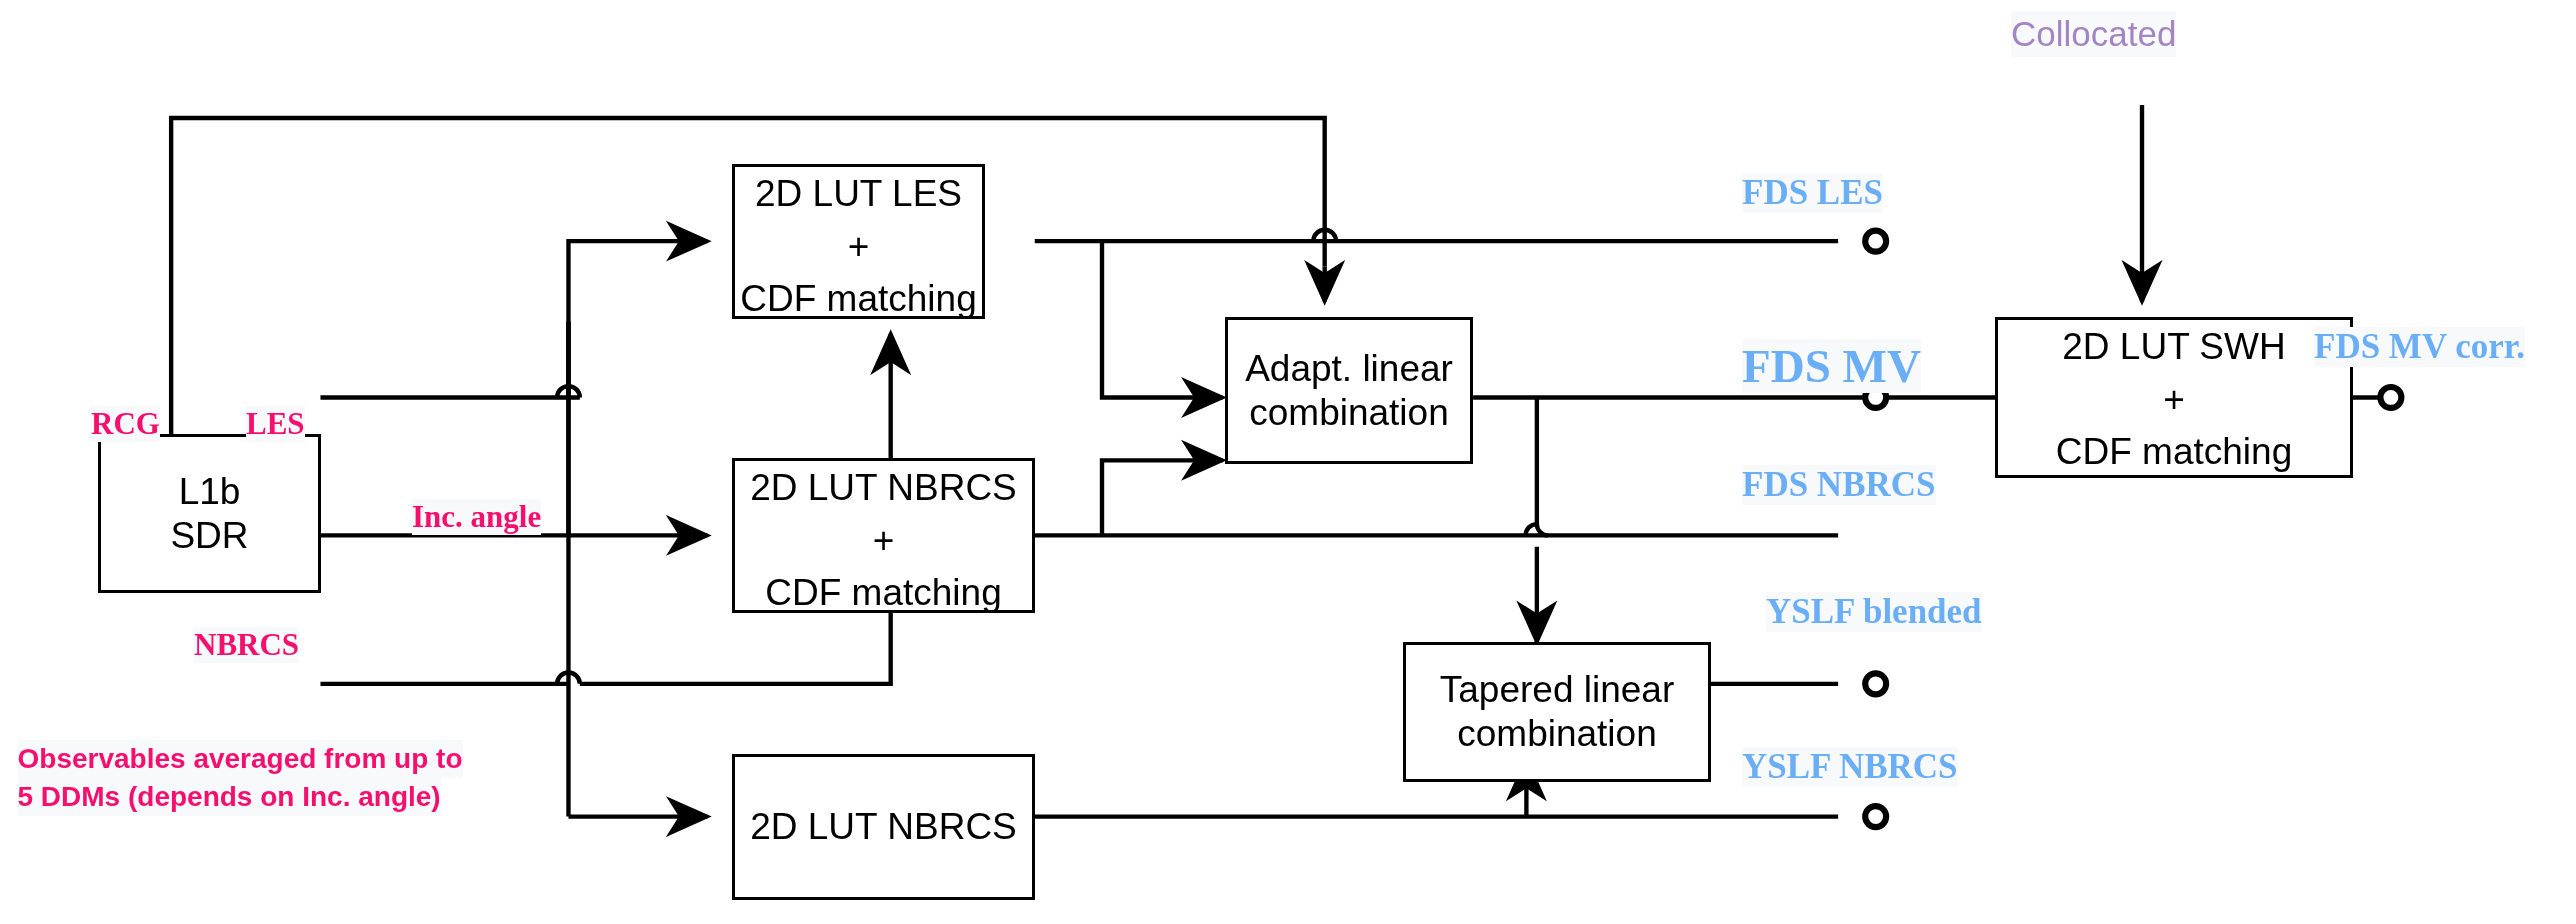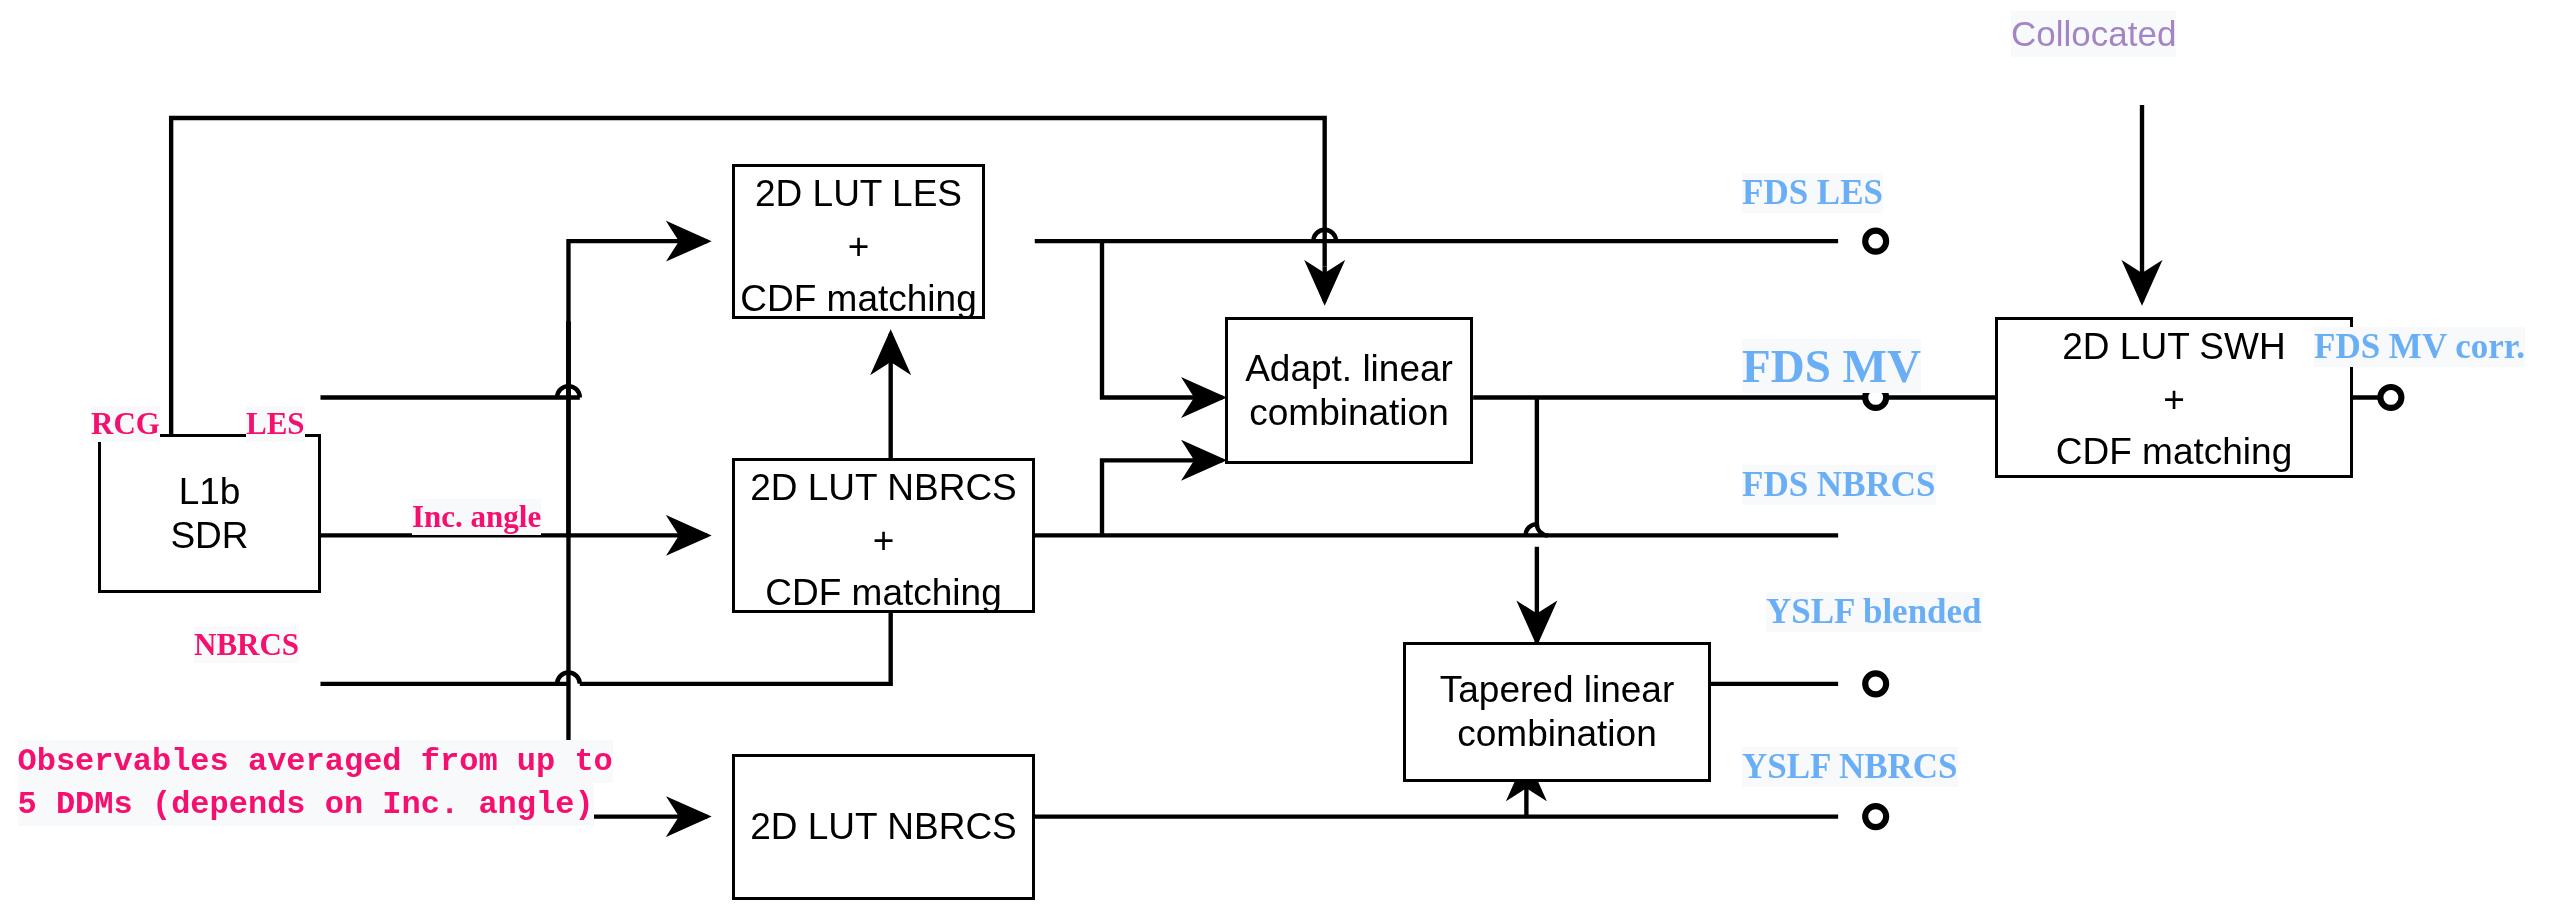--- a/index.html
+++ b/index.html
@@ -51,24 +51,24 @@
     font-weight: bold;
     white-space: nowrap;
     z-index: 4;
     background: #f8f9fb;
   }
   .lbl-pink  { color: #f50f6e; }
   .lbl-blue  { color: #6aaef5; }
 
   .note {
     position: absolute;
-    font-family: Liberation Mono, monospace;
+    font-family: Liberation Sans, sans-serif;
     font-weight: bold;
     color: #f50f6e;
-    font-size: 32px;
+    font-size: 28px;
     line-height: 1.35;
     z-index: 4;
   }
   .note .ln { display: block; white-space: nowrap; background: #f8f9fb; width: max-content;}
 </style>
 </head>
 <body>
 
 <div id="diagram-root">
 

